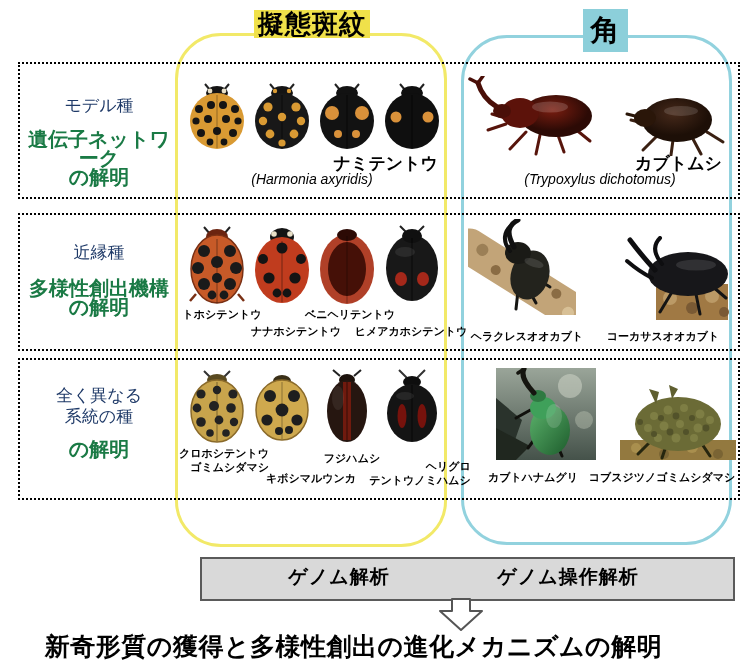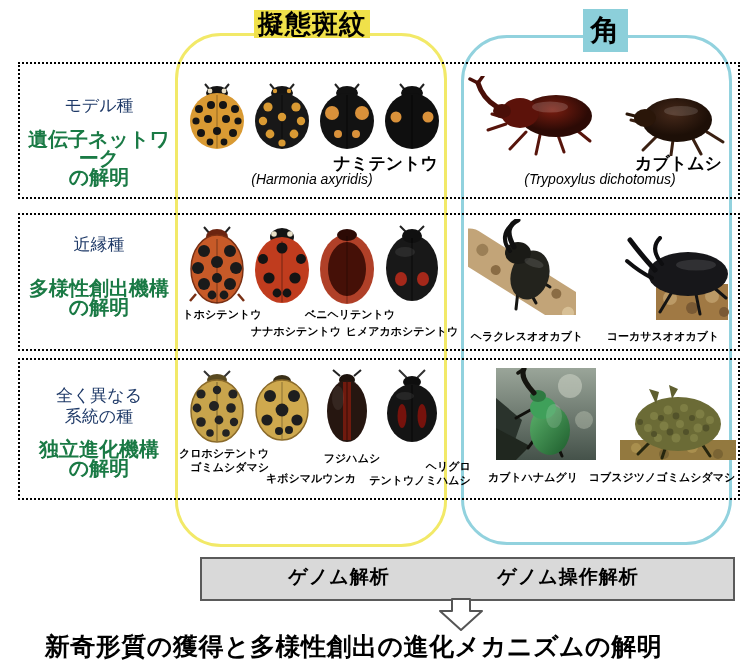--- a/index.html
+++ b/index.html
@@ -165,21 +165,21 @@
       </g>
       <ellipse cx="58" cy="36" rx="35" ry="22" fill="url(#g2)"></ellipse>
       <ellipse cx="26" cy="34" rx="11" ry="9" fill="#2a1609"></ellipse>
       <ellipse cx="62" cy="27" rx="17" ry="5" fill="#ffffff22"></ellipse>
       <path d="M16,32 l-8,-2" stroke="#2a1609" stroke-width="3" stroke-linecap="round"></path>
     </svg>
   </div>
   <div class="caption" style="left:478px;top:152px;width:244px">カブトムシ</div>
   <div class="latin" style="left:478px;top:171px;width:244px">(Trypoxylus dichotomus)</div>
 
-  <div class="leftcol" style="top:234px">
+  <div class="leftcol" style="top:242px">
     <div class="cat">近縁種</div>
   </div>
   <div class="leftcol" style="top:279px">
     <div class="goal">多様性創出機構</div>
     <div class="goal">の解明</div>
   </div>
 
   <div class="tiles" style="left:186px;top:222px">
     <svg width="62" height="84" viewBox="0 0 62 84">
       <path d="M24,12 l-6,-7 M38,12 l6,-7" stroke="#222" stroke-width="2" fill="none"></path>
@@ -228,21 +228,21 @@
       <ellipse cx="31" cy="14" rx="10" ry="7" fill="#101010"></ellipse>
       <line x1="31" y1="16" x2="31" y2="78" stroke="#000000aa"></line>
       <ellipse cx="20" cy="57" rx="6" ry="7" fill="#a5281a"></ellipse>
       <ellipse cx="42" cy="57" rx="6" ry="7" fill="#a5281a"></ellipse>
       <ellipse cx="24" cy="30" rx="10" ry="5" fill="#ffffff14"></ellipse>
     </svg>
   </div>
   <div class="slabel" style="left:222px;top:308px">トホシテントウ</div>
   <div class="slabel" style="left:296px;top:325px">ナナホシテントウ</div>
   <div class="slabel" style="left:350px;top:308px">ベニヘリテントウ</div>
-  <div class="slabel" style="left:402px;top:325px">ヒメアカホシテントウ</div>
+  <div class="slabel" style="left:411px;top:325px">ヒメアカホシテントウ</div>
 
   <svg style="position:absolute;left:468px;top:219px" width="108" height="96" viewBox="0 0 108 96">
     <g transform="rotate(32 54 58)">
       <rect x="-24" y="42" width="160" height="36" rx="17" fill="#c2a478"></rect>
       <circle cx="6" cy="56" r="6" fill="#9b7f56"></circle>
         <circle cx="28" cy="66" r="5" fill="#8a6c44"></circle>
       <circle cx="48" cy="52" r="7" fill="#d8c096"></circle>
         <circle cx="70" cy="64" r="6" fill="#9b7f56"></circle>
       <circle cx="92" cy="54" r="5" fill="#8a6c44"></circle>
         <circle cx="112" cy="64" r="6" fill="#d8c096"></circle>
@@ -276,21 +276,20 @@
     <path d="M52,42 C40,36 34,31 27,25" stroke="#0e0e10" stroke-width="4" fill="none" stroke-linecap="round"></path>
   </svg>
   <div class="slabel" style="left:527px;top:330px">ヘラクレスオオカブト</div>
   <div class="slabel" style="left:663px;top:330px">コーカサスオオカブト</div>
 
   <div class="leftcol" style="top:385px">
     <div class="cat">全く異なる</div>
     <div class="cat">系統の種</div>
   </div>
   <div class="leftcol" style="top:440px">
-    <div class="goal">独立進化機構</div>
     <div class="goal">の解明</div>
   </div>
 
   <div class="tiles" style="left:186px;top:368px">
     <svg width="62" height="78" viewBox="0 0 62 78">
       <path d="M24,9 l-6,-6 M38,9 l6,-6" stroke="#333" stroke-width="2" fill="none"></path>
       <ellipse cx="31" cy="12" rx="10" ry="6" fill="#5a4a20"></ellipse>
       <ellipse cx="31" cy="43" rx="26" ry="31" fill="#c8a44c" stroke="#8a6a2a" stroke-width="1.5"></ellipse>
       <line x1="31" y1="14" x2="31" y2="73" stroke="#00000066"></line>
       <g fill="#222">

